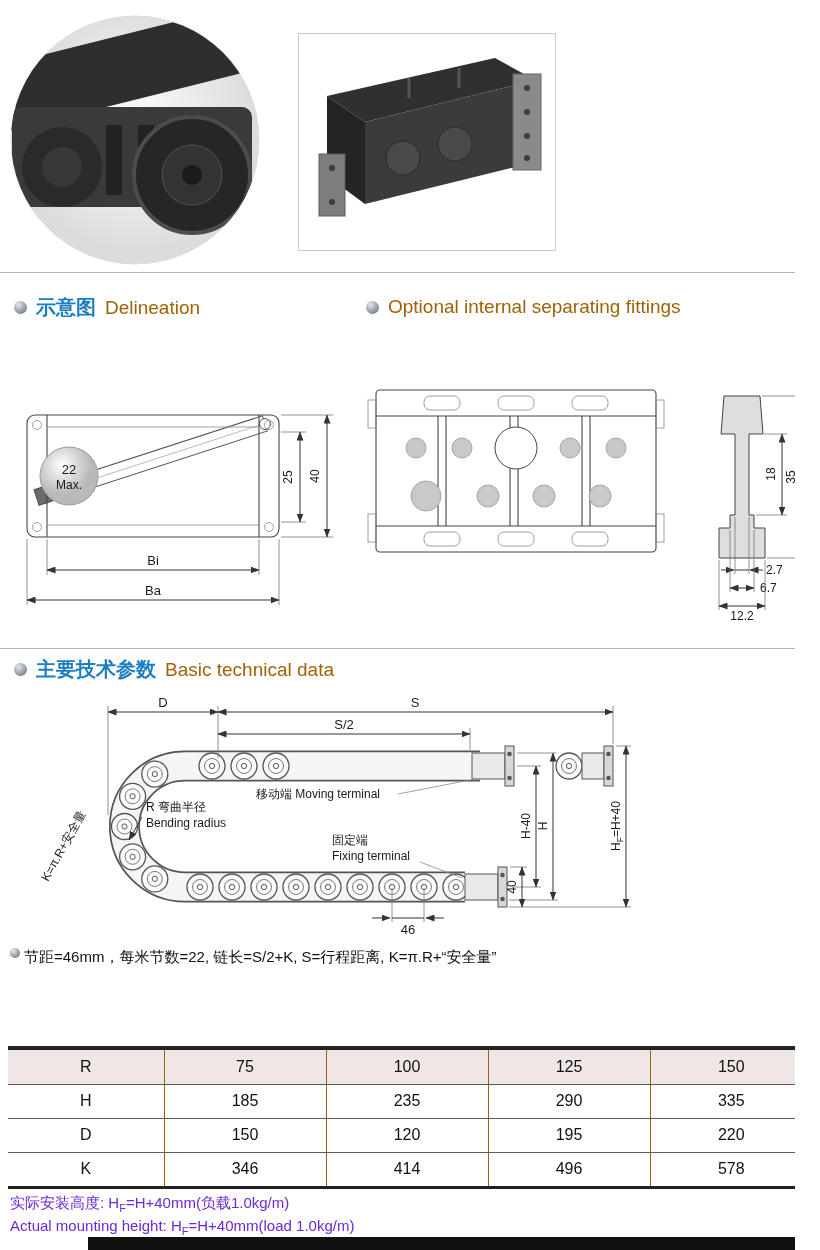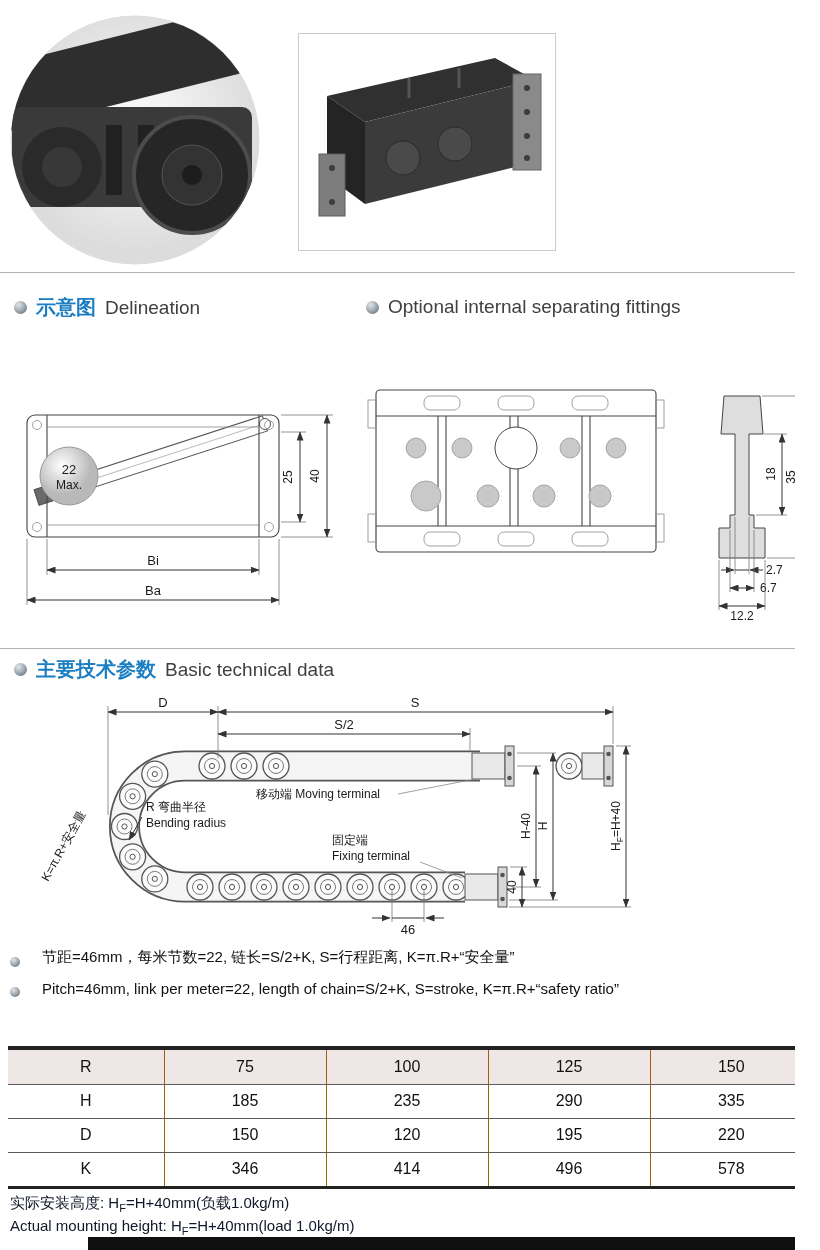--- a/index.html
+++ b/index.html
@@ -4,36 +4,36 @@
 <style>
   *{margin:0;padding:0;box-sizing:border-box}
   body{background:#fff}
   .page{position:relative;width:795px;height:1250px;background:#fff;overflow:hidden;
         font-family:"Liberation Sans","DejaVu Sans",sans-serif;color:#1a1a1a}
   .divider{position:absolute;left:0;width:820px;height:1px;background:#b3b3b3}
   .sec-h{position:absolute;display:flex;align-items:center;gap:9px;white-space:nowrap}
   .bullet{width:13px;height:13px;border-radius:50%;flex:0 0 auto;
           background:radial-gradient(circle at 35% 30%,#e2e6ea,#97a1a9 55%,#55616b)}
   .sec-h .zh{font-size:20px;font-weight:bold;color:#1b7ec2}
-  .sec-h .en{font-size:19px;color:#404040}
+  .sec-h .en{font-size:19px;color:#a16207}
   .sec-h.small .zh{font-size:19px}
   .sec-h.small .en{font-size:19px}
-  .note{position:absolute;display:flex;align-items:flex-end;gap:22px;font-size:15px;color:#111;white-space:nowrap}
+  .note{position:absolute;display:flex;align-items:flex-start;gap:4px;font-size:15px;color:#111;white-space:nowrap}
   .note .bullet{width:10px;height:10px}
   .photo-circle{position:absolute;left:10px;top:15px;width:250px;height:250px;border-radius:50%;overflow:hidden}
   .photo-rect{position:absolute;left:298px;top:33px;width:258px;height:218px;border:1px solid #ccc;background:#fff}
   .spec-wrap{position:absolute;left:8px;top:1046px;width:804px;border-top:4px solid #222;border-bottom:3px solid #222}
   table.spec{width:100%;border-collapse:collapse;table-layout:fixed}
   table.spec td{height:34px;text-align:center;vertical-align:middle;font-size:16px;color:#111;
                 border-left:1px solid #a16207;border-bottom:1px solid #5a5a5a}
   table.spec td:first-child{border-left:none}
   table.spec col.c0{width:156px}
   table.spec tr:last-child td{border-bottom:none}
   table.spec tr.hdr td{background:#efe6e6}
-  .foot-line{position:absolute;left:10px;font-size:15px;color:#0f172a;white-space:nowrap}
+  .foot-line{position:absolute;left:10px;font-size:15px;color:#6d28d9;white-space:nowrap}
   .foot-line sub{font-size:11px}
   .footer-bar{position:absolute;left:88px;right:0;bottom:0;height:13px;background:#101010}
   svg{position:absolute}
   svg text{font-family:"Liberation Sans","DejaVu Sans",sans-serif;font-size:12px;fill:#1a1a1a}
   svg text.lbl{font-size:13px}
   svg .ext{stroke:#777;stroke-width:0.8;fill:none}
   svg .dim{stroke:#333;stroke-width:1;fill:none}
   svg .out{stroke:#444;fill:none;stroke-width:1.1}
   svg .thin{stroke:#888;stroke-width:0.8;fill:none}
 </style>
@@ -339,24 +339,20 @@
     <text transform="rotate(-90 510 136)" x="510" y="136" text-anchor="middle">H-40</text>
     <text transform="rotate(-90 527 136)" x="527" y="136" text-anchor="middle">H</text>
     <text transform="rotate(-90 600 136)" x="600" y="136" text-anchor="middle"><tspan>H</tspan><tspan font-size="8.5" dy="3">F</tspan><tspan dy="-3">=H+40</tspan></text>
     <text transform="rotate(-90 496 197)" x="496" y="197" text-anchor="middle">40</text>
     <text x="388" y="244" text-anchor="middle" class="lbl">46</text>
   </svg>
 
   <div class="note" style="left:10px;top:948px">
     <span class="bullet"></span>
     <span>节距=46mm，每米节数=22, 链长=S/2+K, S=行程距离, K=π.R+“安全量”</span>
-  </div>
-  <div class="note" style="left:10px;top:980px">
-    <span class="bullet"></span>
-    <span>Pitch=46mm, link per meter=22, length of chain=S/2+K, S=stroke, K=π.R+“safety ratio”</span>
   </div>
 
   <div class="spec-wrap">
     <table class="spec">
       <colgroup>
           <col class="c0">
           <col>
           <col>
           <col>
           <col>

